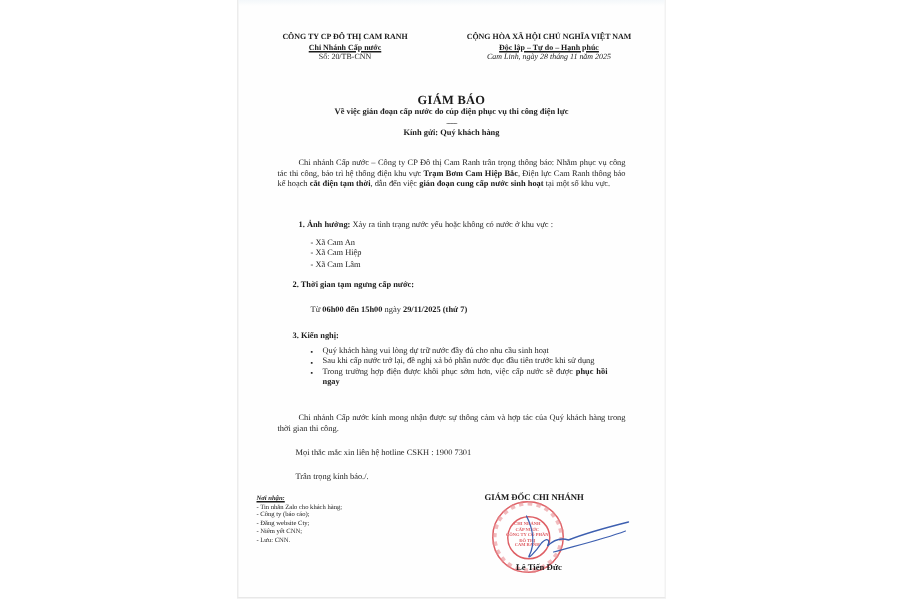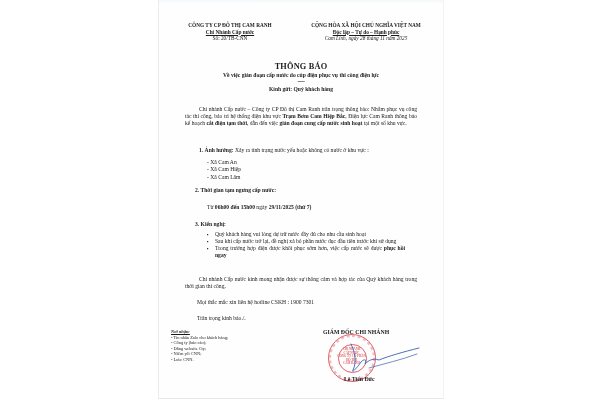--- a/index.html
+++ b/index.html
@@ -102,21 +102,21 @@
     <div class="b u">Chi Nhánh Cấp nước</div>
     <div>Số:  20/TB-CNN</div>
   </div>
 
   <div class="hdr-right">
     <div class="b">CỘNG HÒA XÃ HỘI CHỦ NGHĨA VIỆT NAM</div>
     <div class="b u">Độc lập – Tự do – Hạnh phúc</div>
     <div class="i">Cam Linh, ngày 28 tháng 11 năm 2025</div>
   </div>
 
-  <div class="title">THÔNG BÁO</div>
+  <div class="title">GIÁM BÁO</div>
   <div class="subtitle">Về việc gián đoạn cấp nước do cúp điện phục vụ thi công điện lực</div>
   <div class="dash">-------</div>
   <div class="greet">Kính gửi: Quý khách hàng</div>
 
   <div class="body p1">
     <span>Chi nhánh Cấp nước – Công ty CP Đô thị Cam Ranh trân trọng thông báo: Nhằm phục vụ công tác thi công, bảo trì hệ thống điện khu vực </span><b>Trạm Bơm Cam Hiệp Bắc</b><span>, Điện lực Cam Ranh thông báo kế hoạch </span><b>cắt điện tạm thời</b><span>, dẫn đến việc </span><b>gián đoạn cung cấp nước sinh hoạt</b><span> tại một số khu vực.</span>
   </div>
 
   <div class="sec sec1">
     <b>1.  Ảnh hưởng:</b><span> Xảy ra tình trạng nước yếu hoặc không có nước ở khu vực :</span>

